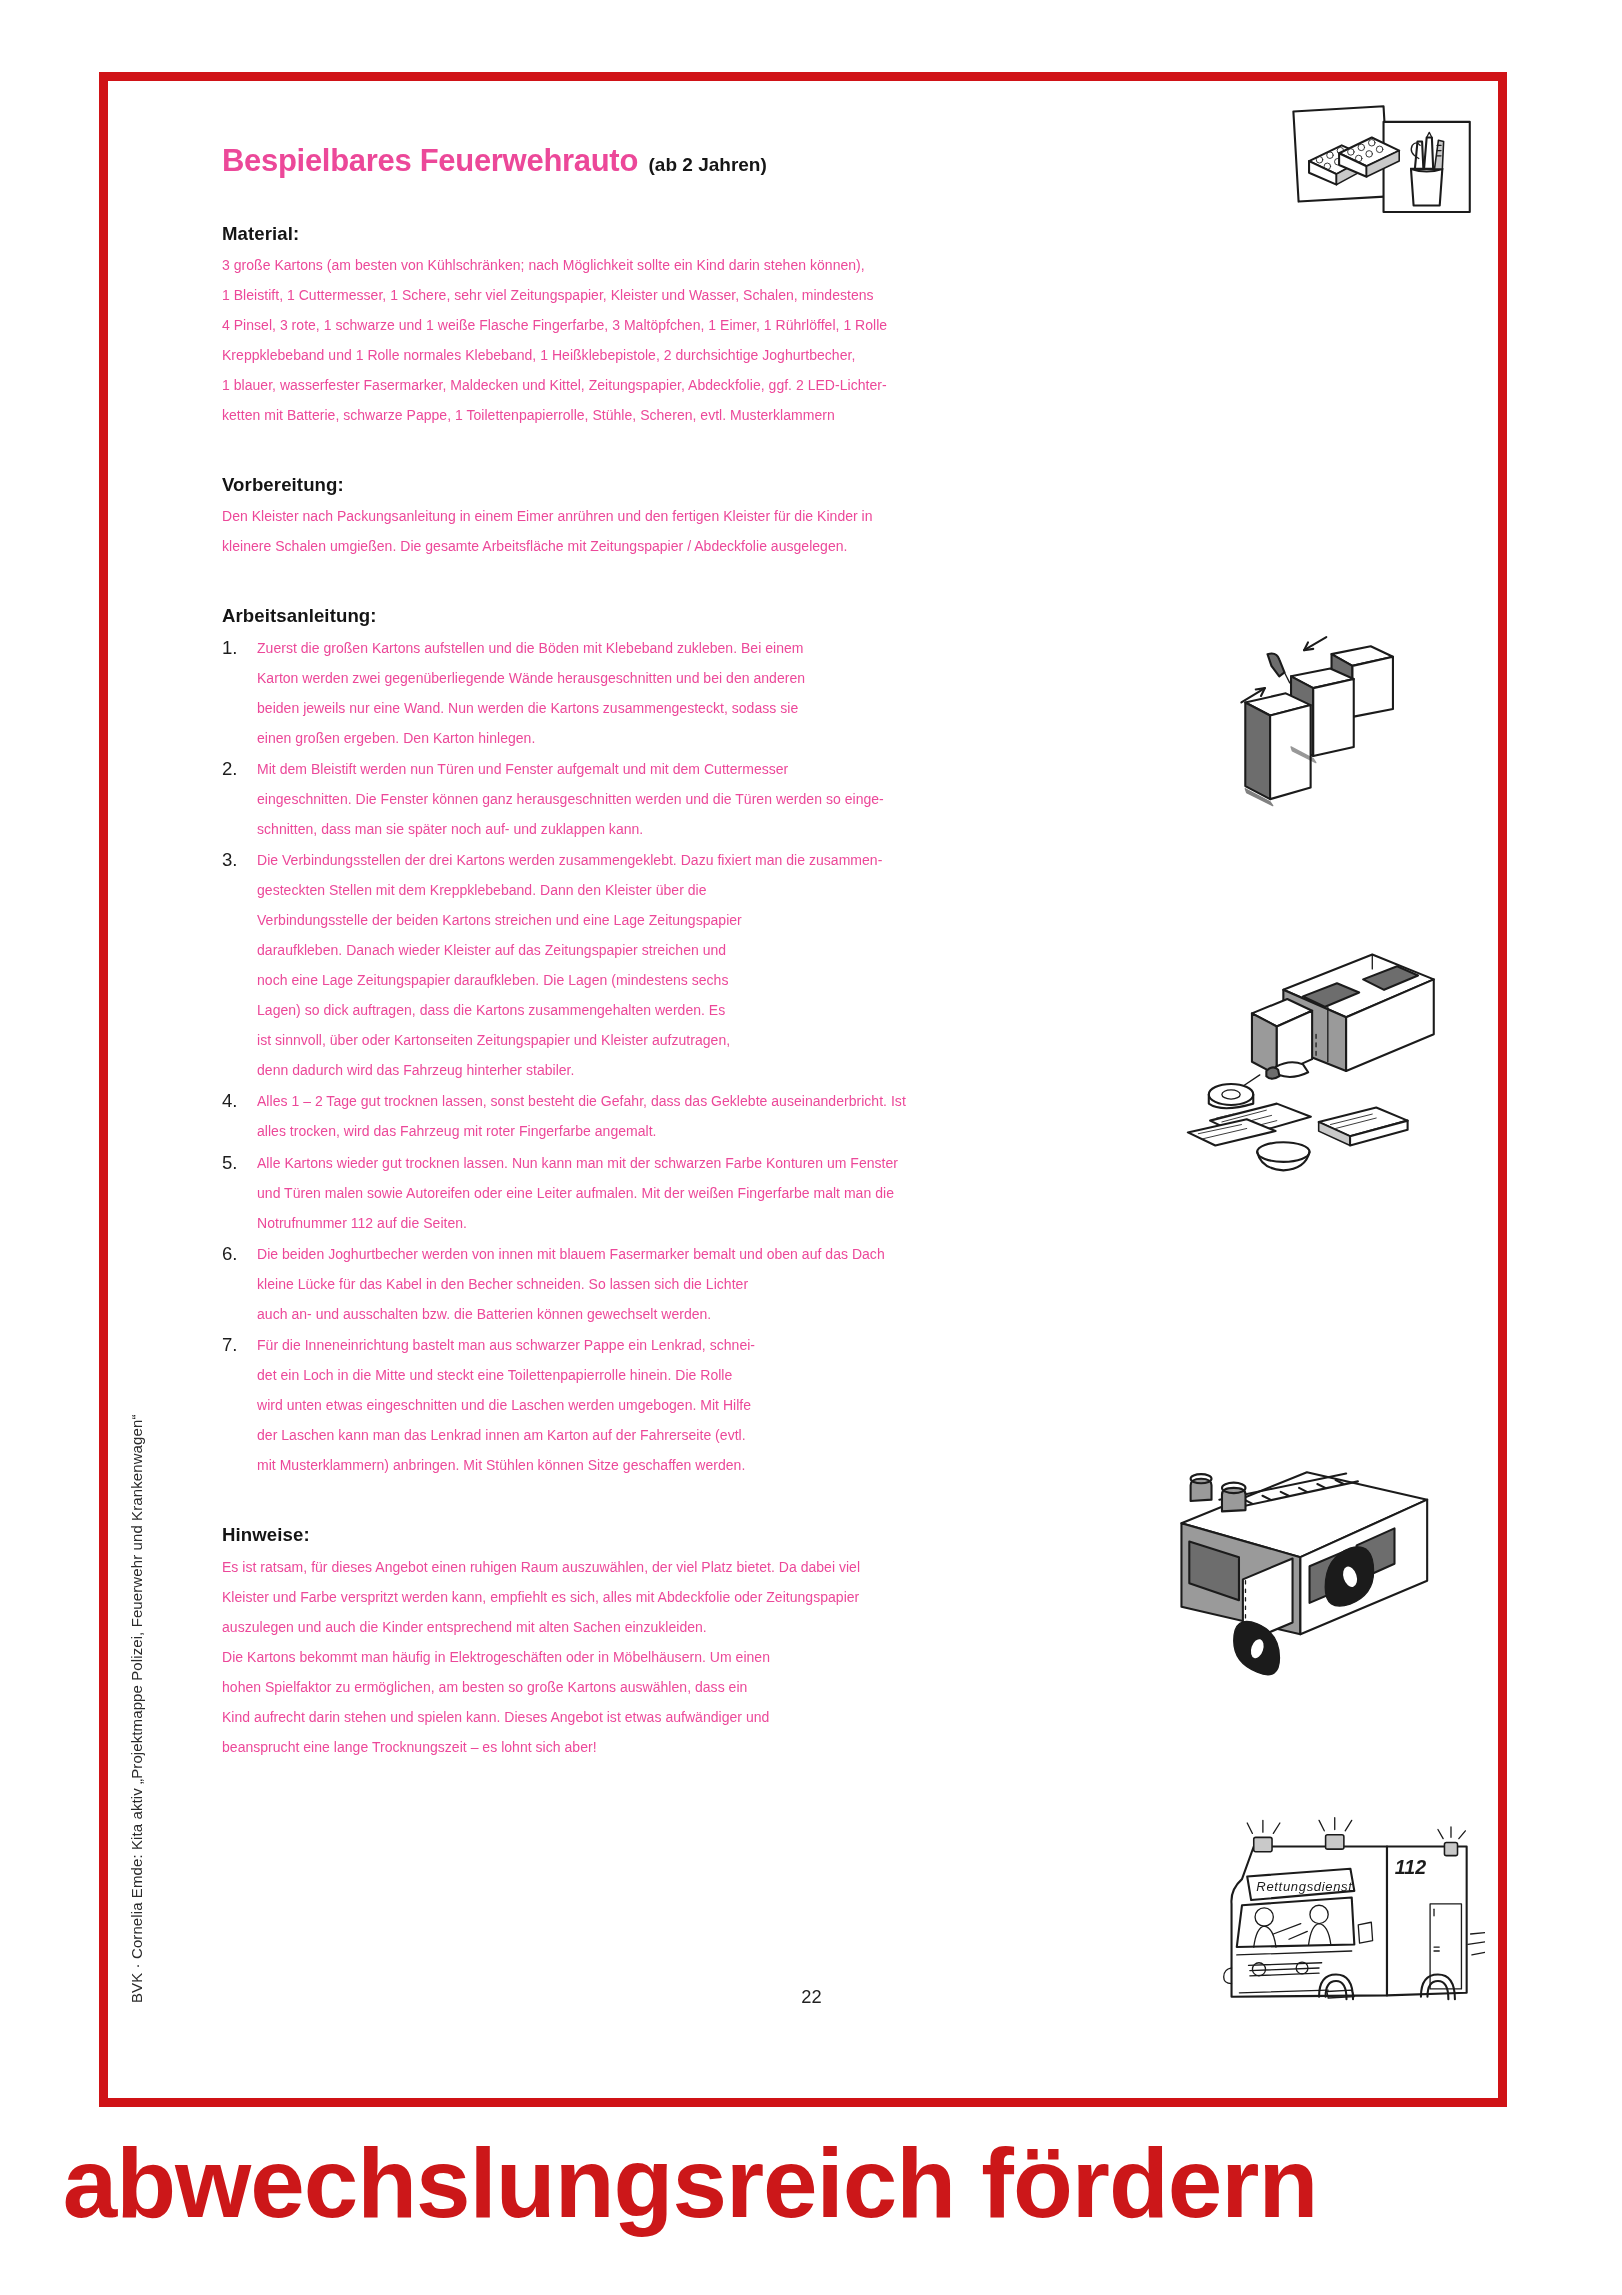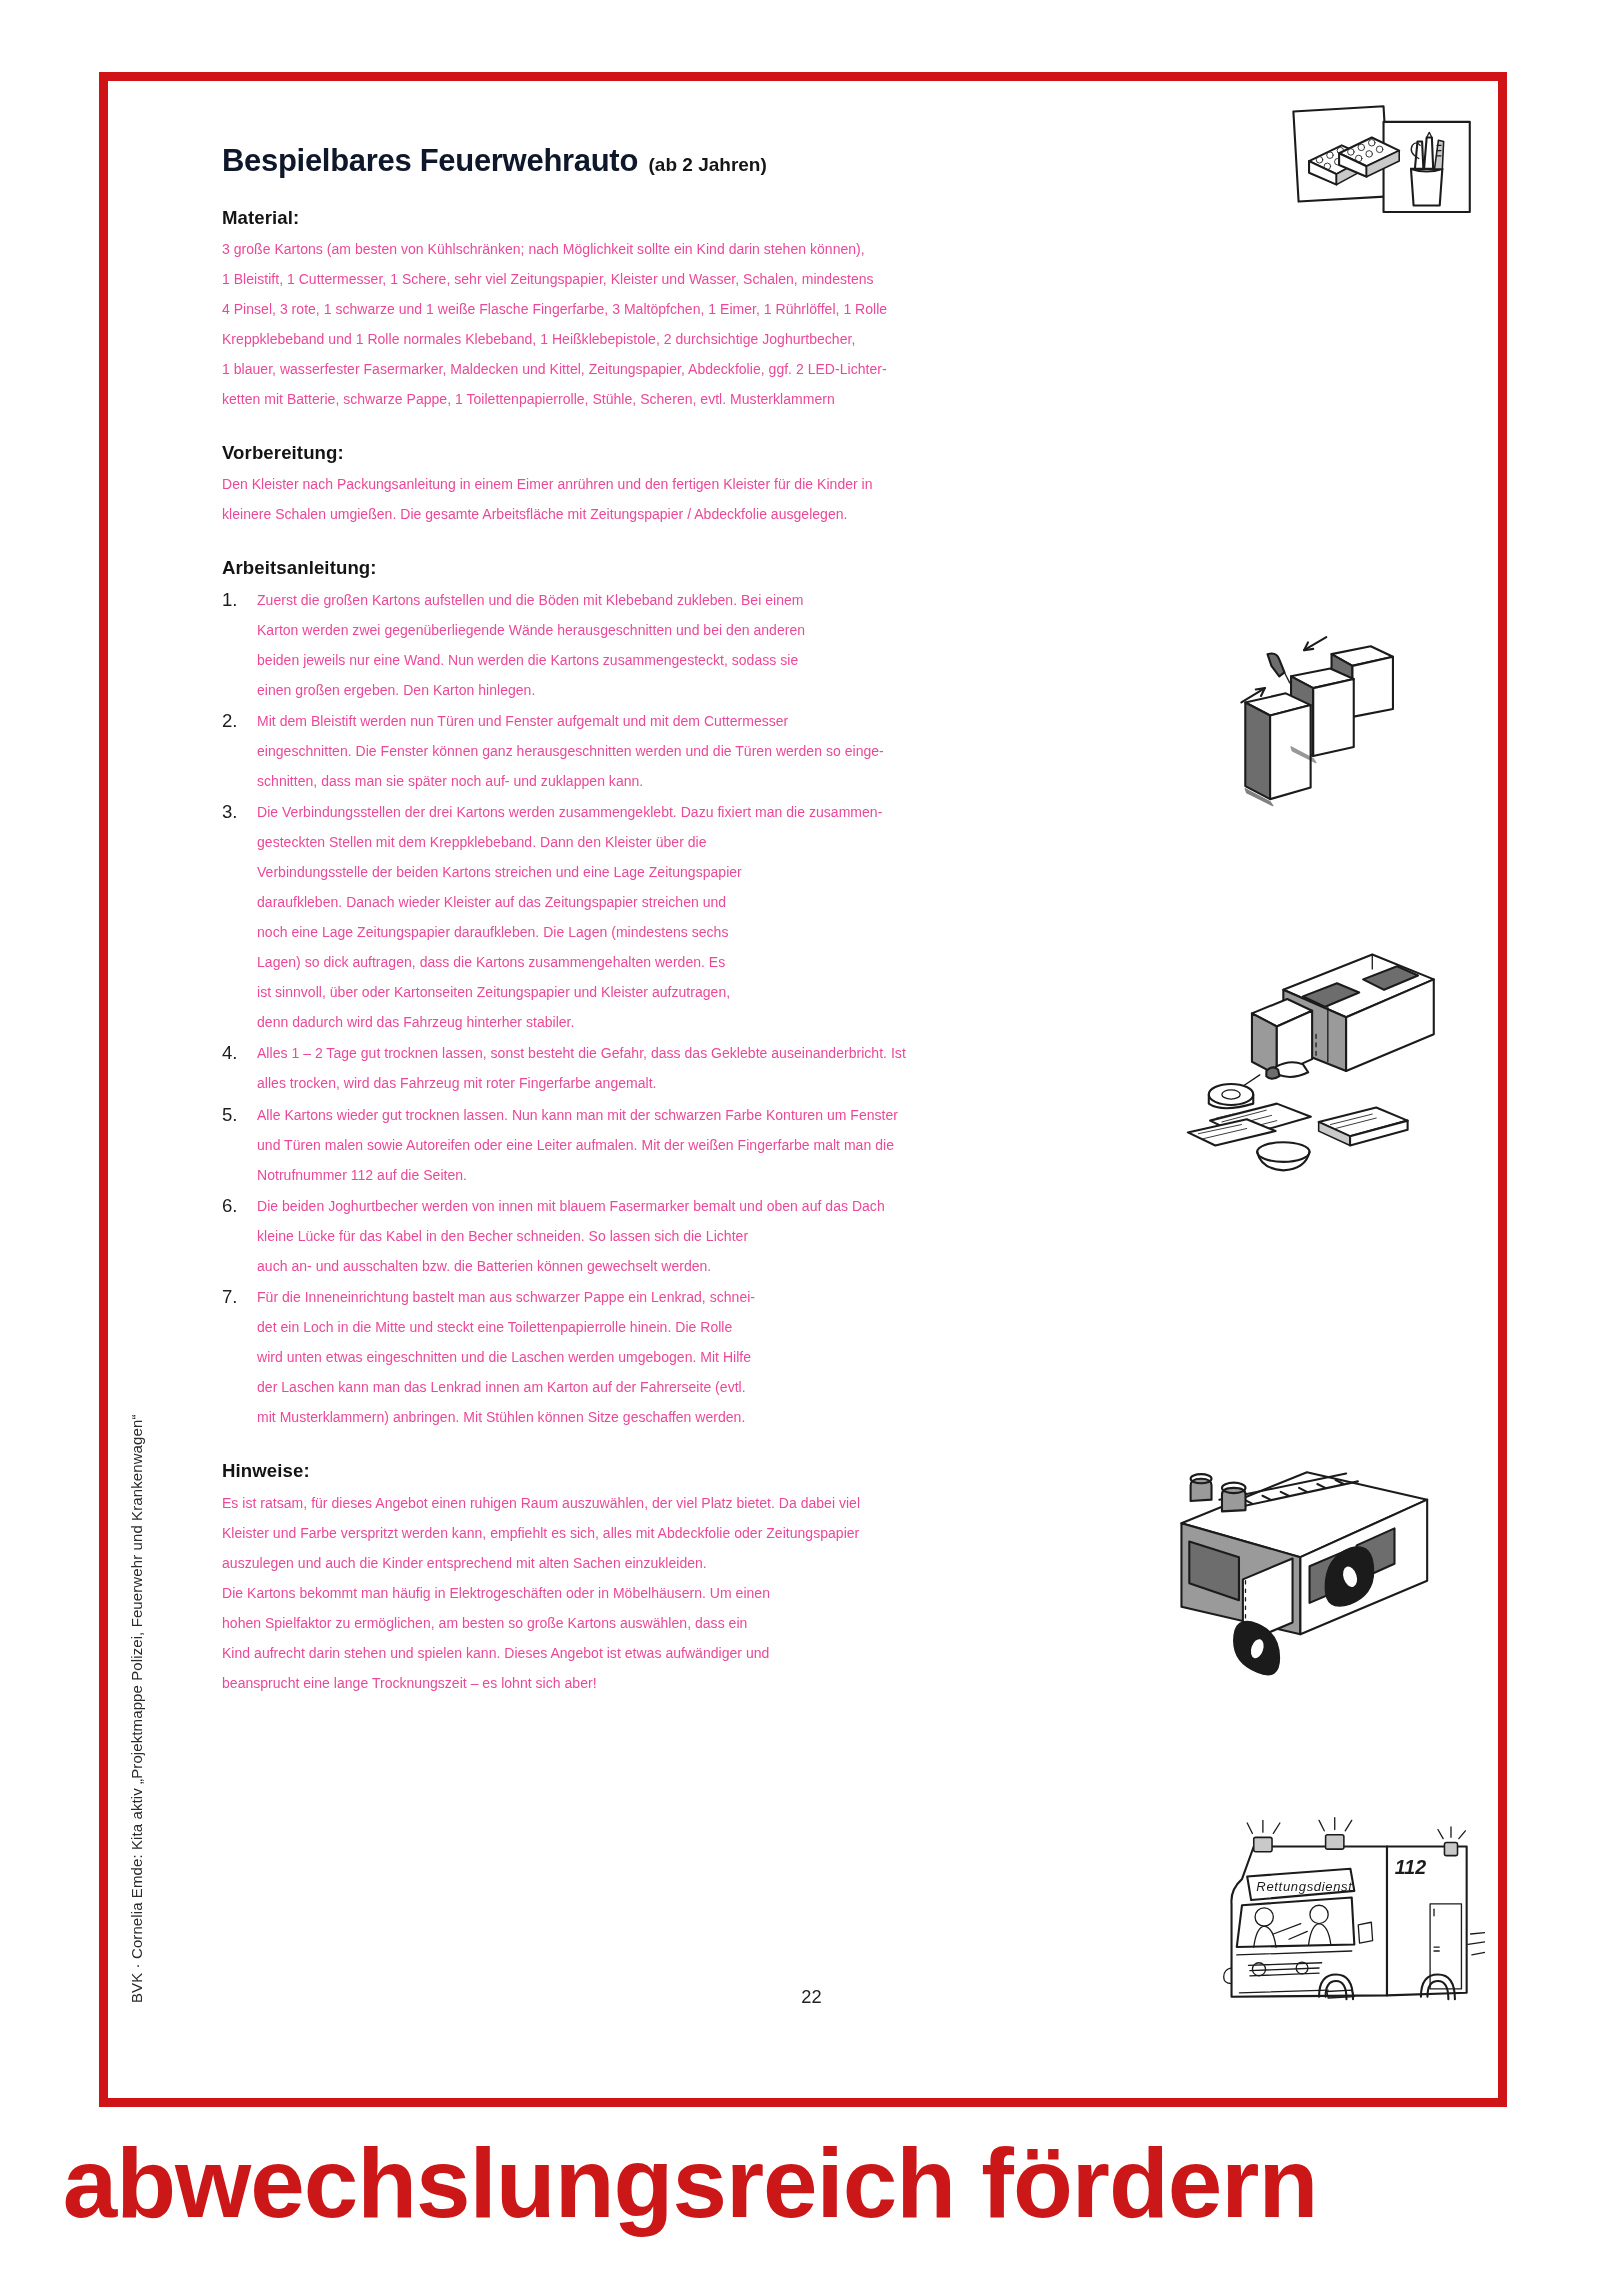--- a/index.html
+++ b/index.html
@@ -54,31 +54,31 @@
   
   .doc-title-row {
     display: flex;
     align-items: baseline;
     margin: 0 0 5.2px 0;
   }
   .doc-title {
     font-size: 31px;
     font-weight: bold;
     letter-spacing: -0.3px;
-    color: #0f172a;
+    color: #ec4899;
   }
   .doc-title-sub {
     font-size: 19px;
     font-weight: bold;
     margin-left: 10.5px;
     color: #161616;
   }
 
   
-  .section { margin-top: 28px; }
+  .section { margin-top: 44px; }
   .section-head {
     font-size: 18.6px;
     font-weight: bold;
     color: #141414;
     margin-bottom: 5.2px;
     letter-spacing: 0.1px;
   }
   .body-line {
     font-size: 14px;
     line-height: 30px;

